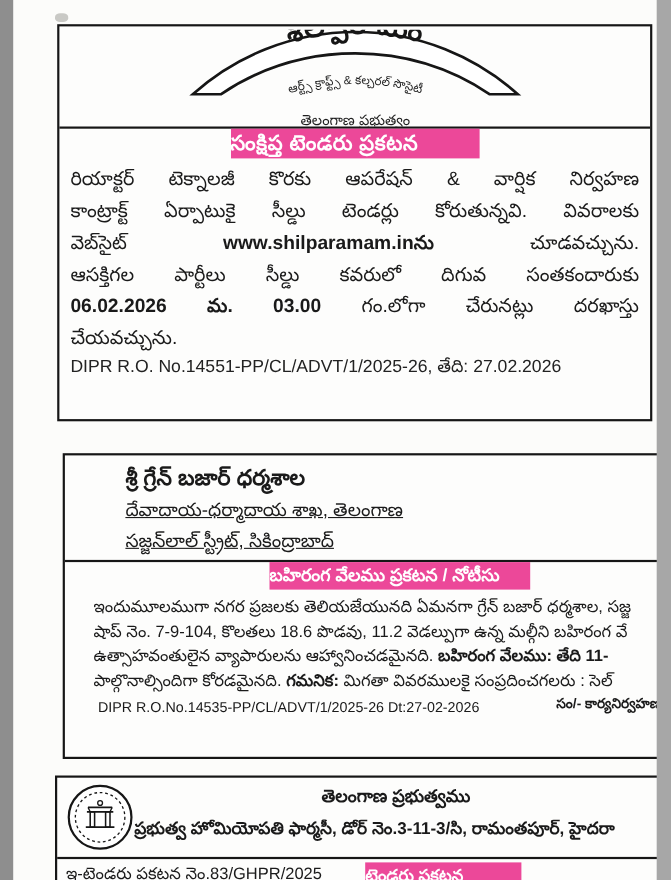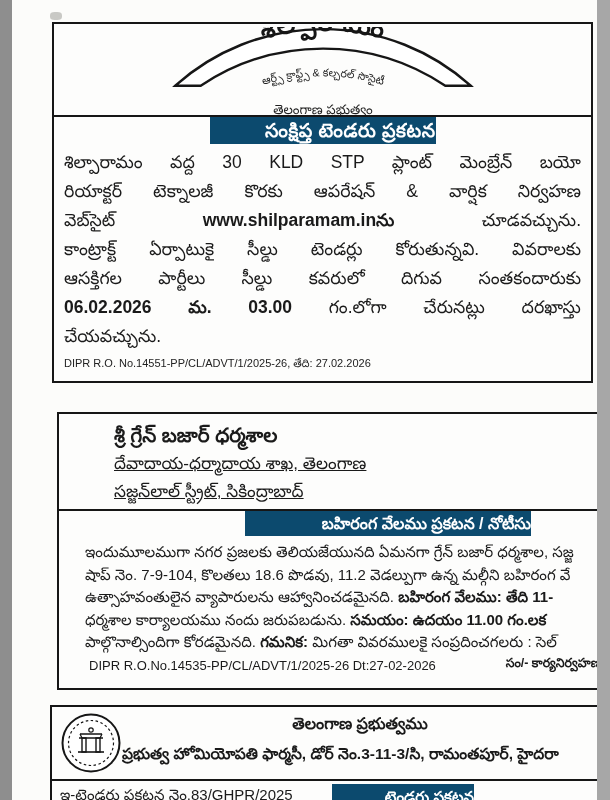--- a/index.html
+++ b/index.html
@@ -15,40 +15,40 @@
   .smudge { position:absolute; left:50px; top:12px; width:12px; height:8px;
             background:#c9c9c5; border-radius:40%; z-index:1; }
 
   .ad { position:absolute; border:2px solid #161616; background:#fdfdfc; }
 
   
   .ad1 { left:52px; top:22px; width:541px; height:361px; }
   .logo-sec { height:93px; border-bottom:2px solid #161616;
               display:flex; justify-content:center; align-items:flex-start;
               overflow:hidden; padding-top:3px; }
-  .banner { background:#0c4a6e; color:#ffffff; font-weight:bold;
-            text-align:right; white-space:nowrap; overflow:hidden; }
+  .banner { background:#ec4899; color:#ffffff; font-weight:bold;
+            text-align:left; white-space:nowrap; overflow:hidden; }
   .banner1 { width:226px; margin:0 auto; font-size:19px; height:27px;
              line-height:27px; letter-spacing:.5px; }
   .body1 { padding:4px 10px 0; }
   .jline { font-size:17.5px; line-height:29px; white-space:nowrap;
            overflow:hidden; text-align:justify; text-align-last:justify; }
   .sign-row { display:flex; justify-content:space-between;
               font-size:17.5px; line-height:29px; white-space:nowrap; overflow:hidden;gap:36px; }
   .b { font-weight:bold; }
-  .dipr1 { font-size:11px; line-height:20px; padding-top:2px;
+  .dipr1 { font-size:16px; line-height:20px; padding-top:2px;
            white-space:nowrap; overflow:hidden; color:#222; }
 
   
   .ad2 { left:57px; top:412px; width:556px; height:278px; }
   .hdr { text-align:left; padding-left:55px; overflow:hidden; }
   .h1 { font-size:20px; font-weight:bold; line-height:30px; margin-top:6px; white-space:nowrap; }
   .h2, .h3 { font-size:17px; line-height:28px; white-space:nowrap;text-decoration:underline; }
   .rule2 { border-top:2px solid #161616; margin-top:3px; }
-  .banner2 { width:286px; margin-left:186px; font-size:16px; height:25px; line-height:25px; }
+  .banner2 { width:237px; margin-left:186px; font-size:16px; height:25px; line-height:25px; }
   .body2 { padding:5px 6px 0; font-size:15px;margin-left:20px; }
   .l2 { line-height:22.5px; white-space:nowrap; overflow:hidden; }
   .dipr-row { display:flex; justify-content:space-between; align-items:flex-end;
               padding:2px 4px 0; white-space:nowrap; overflow:hidden; }
   .dipr2 { font-size:13px; }
   .sig2 { font-size:12.5px; font-weight:bold; }
 
   
   .ad3 { left:50px; top:705px; width:560px; height:120px; }
   .emblem-wrap { position:absolute; left:8px; top:5px; width:62px; height:62px; }
@@ -85,28 +85,27 @@
         </text>
         <text x="165" y="89" font-size="13.5" text-anchor="middle" fill="#1f1f1f">తెలంగాణ ప్రభుత్వం</text>
       </svg>
     </div>
 
     <div class="banner banner1">
       <span>సంక్షిప్త టెండరు ప్రకటన</span>
     </div>
 
     <div class="body1">
-      <div class="jline">శిల్పారామం వద్ద 30 KLD STP ప్లాంట్ మెంబ్రేన్ బయో</div>
       <div class="jline">రియాక్టర్ టెక్నాలజీ కొరకు ఆపరేషన్ &amp; వార్షిక నిర్వహణ</div>
+      <div class="jline">కాంట్రాక్ట్ ఏర్పాటుకై సీల్డు టెండర్లు కోరుతున్నవి. వివరాలకు</div>
       <div class="jline">
         <span>వెబ్‌సైట్</span>
         <span class="b">www.shilparamam.inను</span>
         <span>చూడవచ్చును.</span>
       </div>
-      <div class="jline">కాంట్రాక్ట్ ఏర్పాటుకై సీల్డు టెండర్లు కోరుతున్నవి. వివరాలకు</div>
       <div class="jline">ఆసక్తిగల పార్టీలు సీల్డు కవరులో దిగువ సంతకందారుకు</div>
       <div class="jline">
         <span class="b">06.02.2026</span>
         <span class="b">మ. 03.00</span>
         <span>గం.లోగా</span>
         <span>చేరునట్లు</span>
         <span>దరఖాస్తు</span>
       </div>
       <div class="sign-row">
         <span>చేయవచ్చును.</span>
@@ -123,23 +122,20 @@
     </div>
     <div class="rule2"></div>
     <div class="banner banner2">
       <span>బహిరంగ వేలము ప్రకటన / నోటీసు</span>
     </div>
     <div class="body2">
       <div class="l2">ఇందుమూలముగా నగర ప్రజలకు తెలియజేయునది ఏమనగా గ్రేన్ బజార్ ధర్మశాల, సజ్జ</div>
       <div class="l2">షాప్ నెం. 7-9-104, కొలతలు 18.6 పొడవు, 11.2 వెడల్పుగా ఉన్న మల్గీని బహిరంగ వే</div>
       <div class="l2">
         <span>ఉత్సాహవంతులైన వ్యాపారులను ఆహ్వానించడమైనది. </span><span class="b">బహిరంగ వేలము: తేది 11-</span>
-      </div>
-      <div class="l2">
-        <span>ధర్మశాల కార్యాలయము నందు జరుపబడును. </span><span class="b">సమయం: ఉదయం 11.00 గం.లక</span>
       </div>
       <div class="l2">
         <span>పాల్గొనాల్సిందిగా కోరడమైనది. </span><span class="b">గమనిక:</span><span> మిగతా వివరములకై సంప్రదించగలరు : సెల్</span>
       </div>
       <div class="dipr-row">
         <span class="dipr2">DIPR R.O.No.14535-PP/CL/ADVT/1/2025-26 Dt:27-02-2026</span>
         <span class="sig2">సం/- కార్యనిర్వహణ</span>
       </div>
     </div>
   </section>

